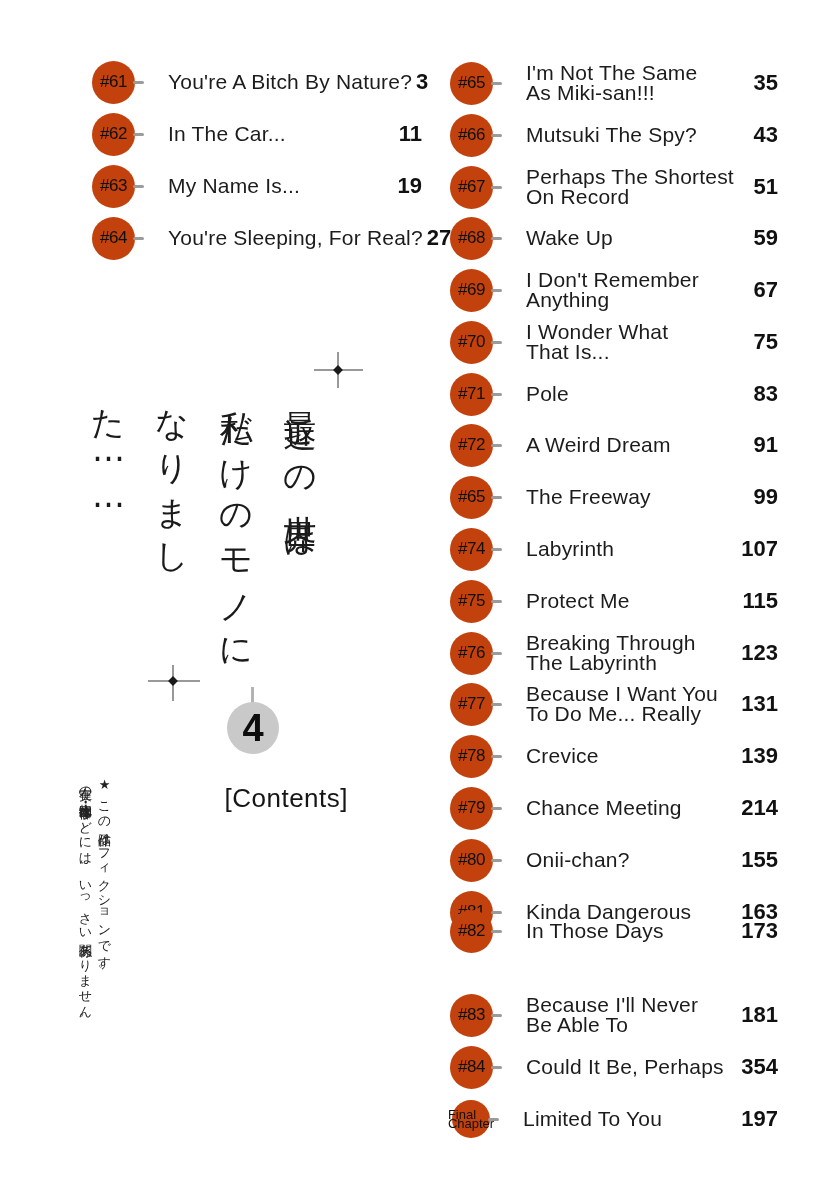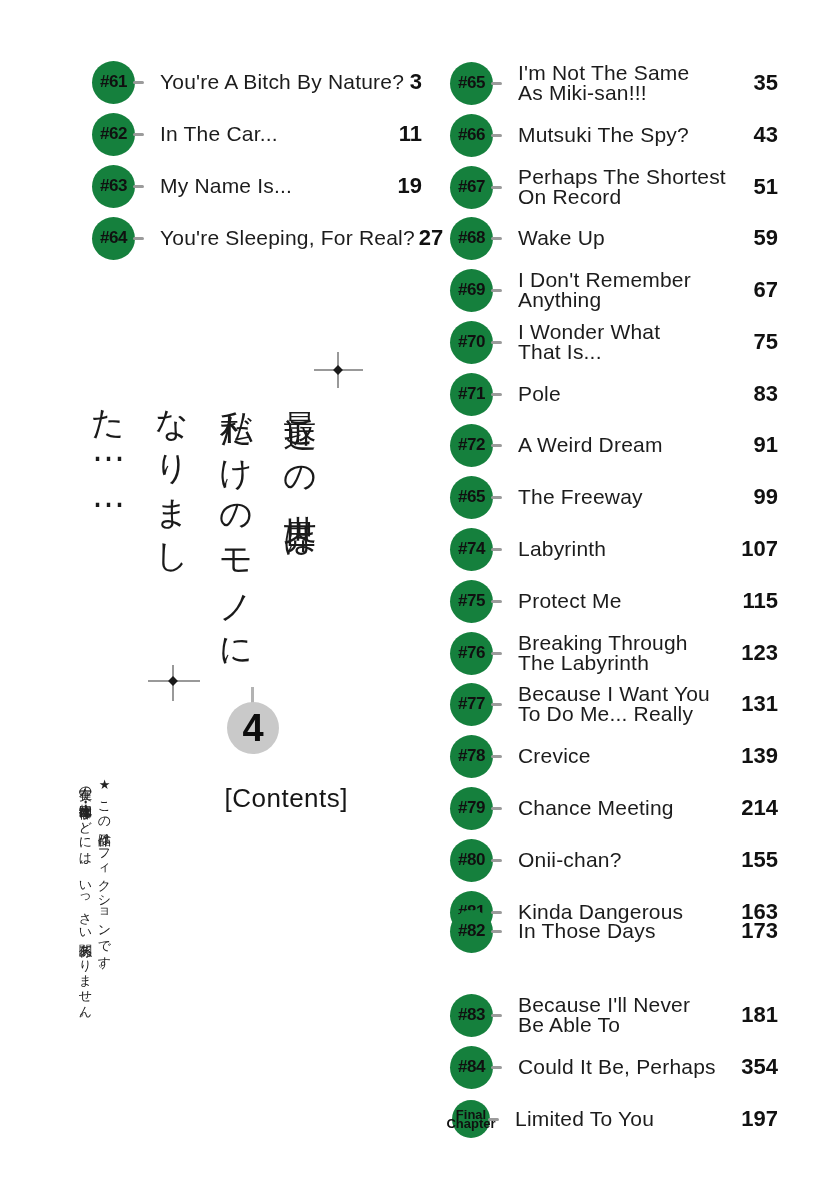--- a/index.html
+++ b/index.html
@@ -5,30 +5,30 @@
   html,body{margin:0;padding:0;background:#ffffff;}
   #page{
     position:relative;width:840px;height:1200px;background:#ffffff;overflow:hidden;
     font-family:"Liberation Sans","DejaVu Sans",sans-serif;color:#1c1c1c;
   }
   
   .row{position:absolute;height:52px;display:flex;align-items:center;}
   .row-l{left:92px;width:330px;}
   .row-r{left:450px;width:328px;}
   .circle{
-    width:43px;height:43px;border-radius:50%;background:#15803d;
+    width:43px;height:43px;border-radius:50%;background:#c2410c;
     display:flex;align-items:center;justify-content:center;
-    font-weight:bold;font-size:17px;letter-spacing:-0.5px;color:#101010;
-    flex-shrink:0;white-space:pre;text-align:center;line-height:16px;
+    font-weight:normal;font-size:17px;letter-spacing:-0.5px;color:#101010;
+    flex-shrink:0;white-space:pre;text-align:left;line-height:16px;
   }
   .circle-small{width:38px;height:38px;font-size:13px;line-height:9px;letter-spacing:0;margin-left:2px;}
   .dash{width:11px;height:3px;background:#9b9b9b;border-radius:2px;flex-shrink:0;margin:0 0 0 -2px;}
   .row-title{
     font-size:21px;line-height:20px;letter-spacing:0.2px;white-space:pre;
-    margin-left:16px;color:#1c1c1c;
+    margin-left:24px;color:#1c1c1c;
   }
   .row-page{
     margin-left:auto;font-size:22px;font-weight:bold;color:#111;
     padding-left:4px;letter-spacing:0;
   }
   
   .series-title{
     position:absolute;top:385px;right:508px;height:300px;
     writing-mode:vertical-rl;text-orientation:upright;
     font-size:33px;line-height:64px;letter-spacing:7px;color:#1a1a1a;

